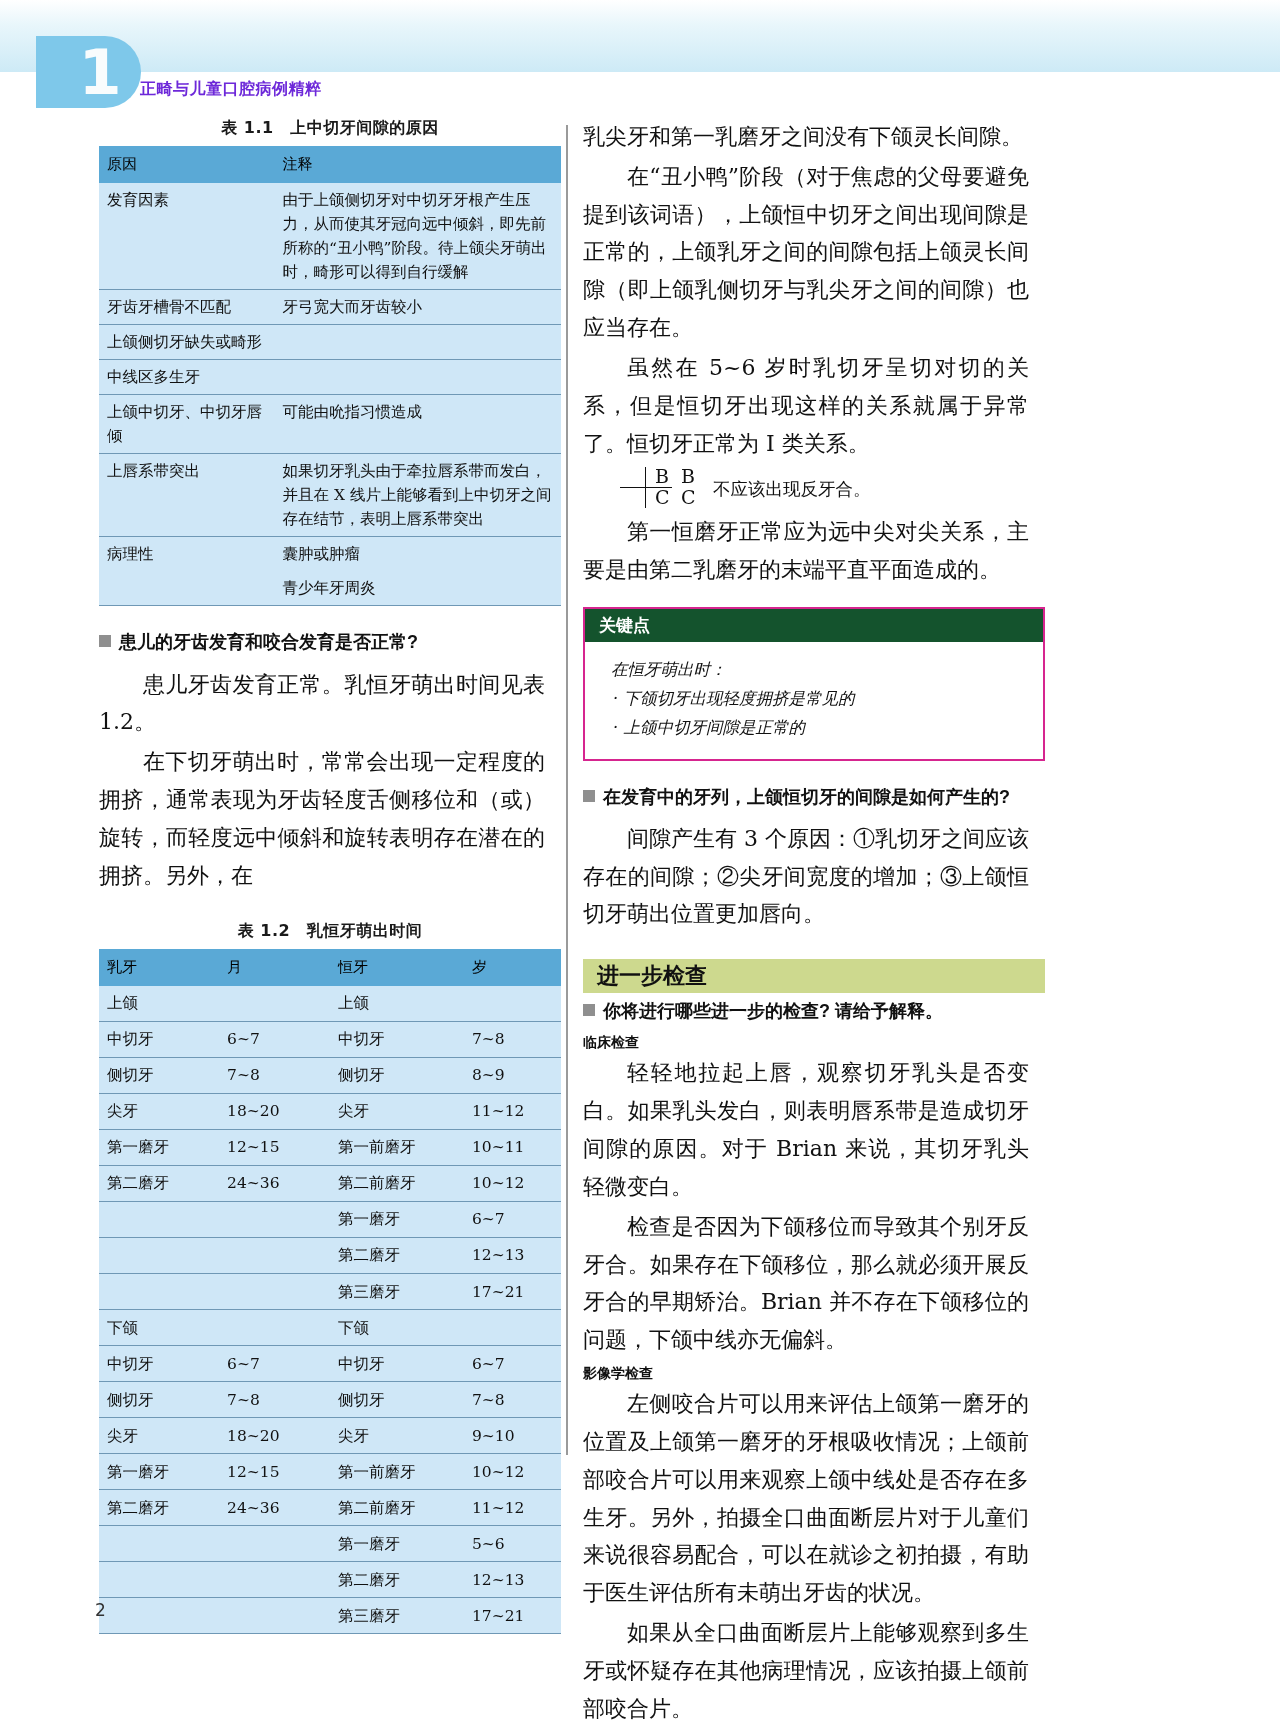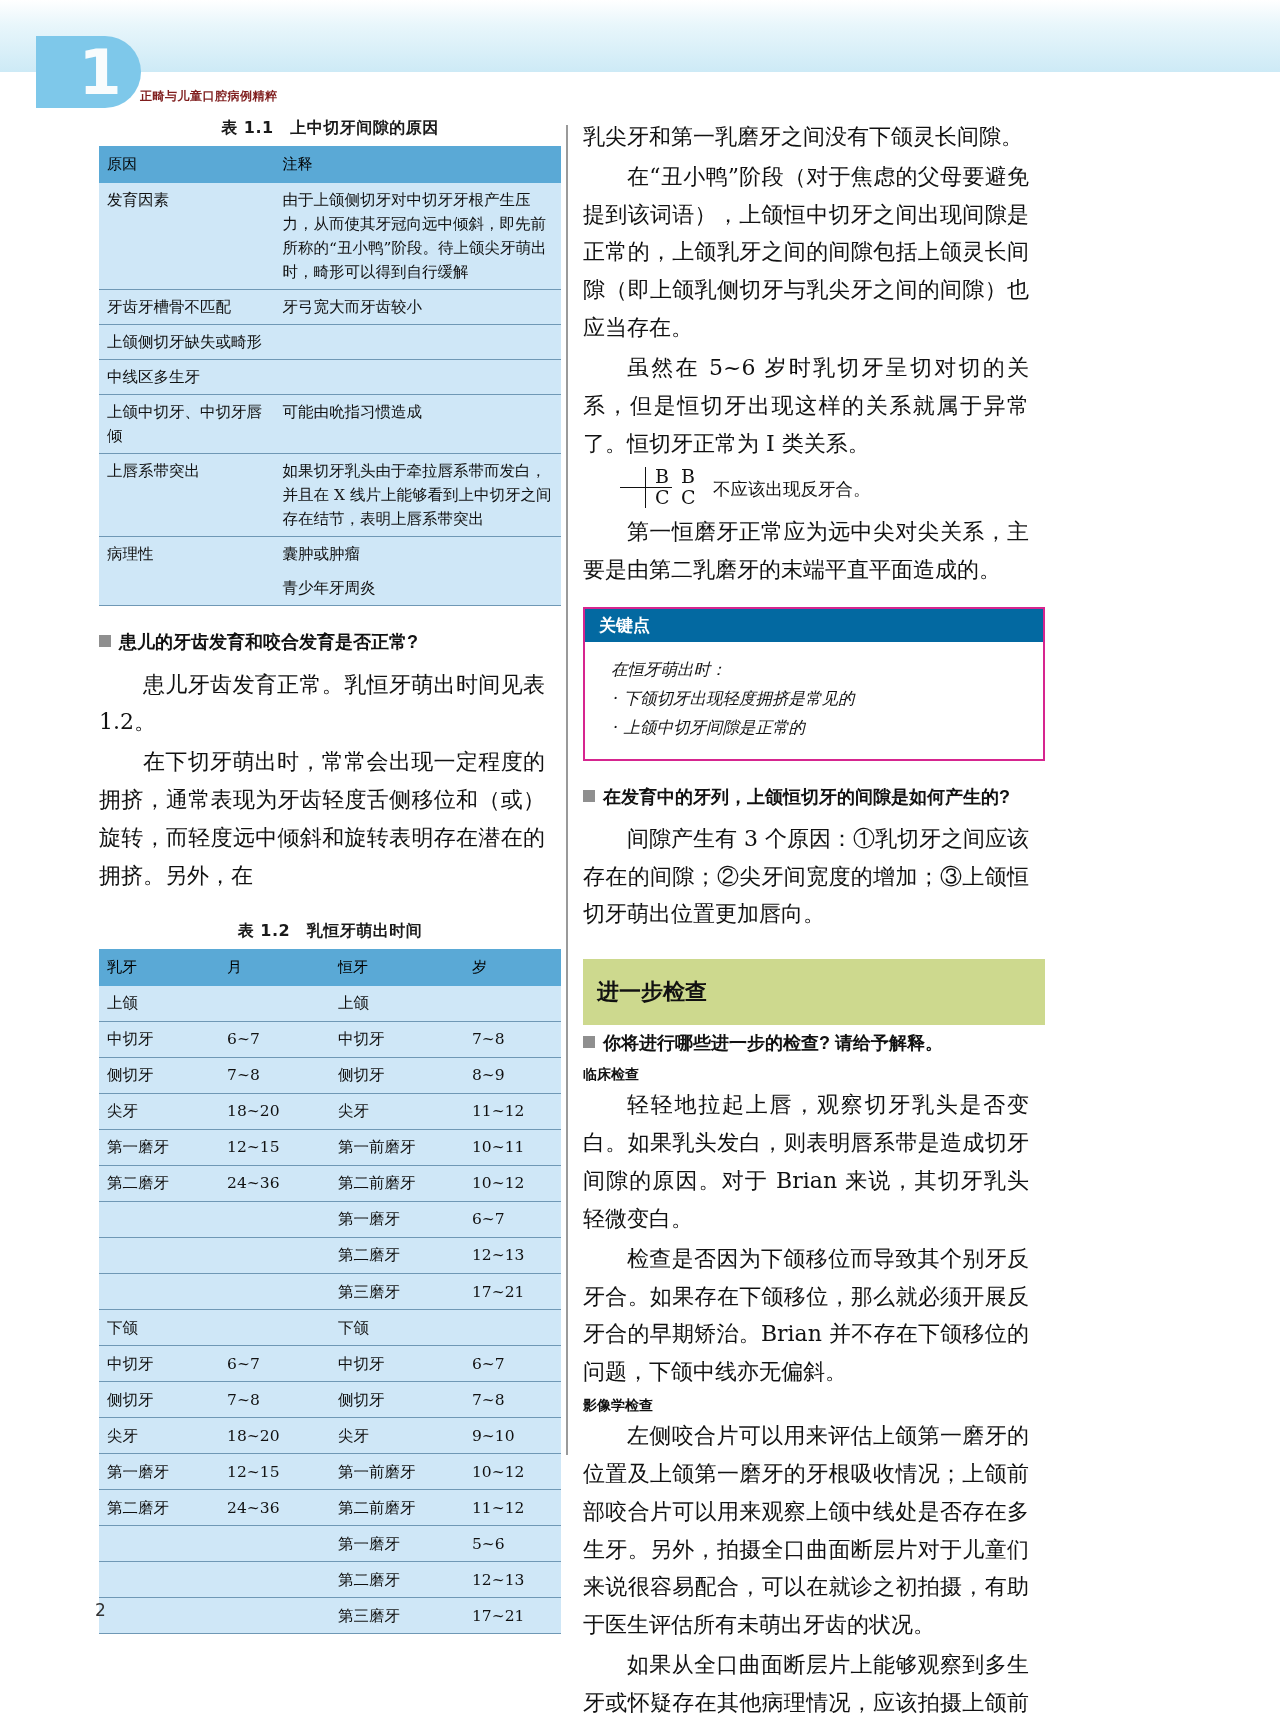--- a/index.html
+++ b/index.html
@@ -21,23 +21,23 @@
     position:absolute; left:36px; top:36px; width:105px; height:72px;
     background:#7ec8ea; border-radius:0 44px 44px 0;
   }
   #chapter-num{
     position:absolute; left:70px; top:40px; width:60px; height:66px;
     font-family:"DejaVu Sans","Liberation Sans",sans-serif;
     font-size:62px; font-weight:700; color:#ffffff; line-height:66px;
     text-align:center; opacity:.95;
   }
   #running-head{
-    position:absolute; left:140px; top:88px;
-    font-family:"DejaVu Sans","Liberation Sans",sans-serif;
-    font-size:12px; font-weight:600; color:#7f1d1d; letter-spacing:.5px;
+    position:absolute; left:140px; top:79px;
+    font-family:"DejaVu Sans","Liberation Sans",sans-serif;
+    font-size:16px; font-weight:600; color:#6d28d9; letter-spacing:.5px;
   }
   
   #col-left{ position:absolute; left:99px; top:118px; width:462px; }
   #col-right{ position:absolute; left:583px; top:118px; width:462px; }
   #col-rule{
     position:absolute; left:566px; top:125px; width:2px; height:1330px;
     background:#9a9a9a;
   }
   
   .tbl-caption{
@@ -109,38 +109,38 @@
     margin:6px 0 4px 0; font-size:17.5px; text-indent:2em;
     display:flex; align-items:center;
   }
   .notation-line .lead{ display:inline-block; width:2em; }
   
   .keybox{
     margin:18px 0 6px 0;
     border:2px solid #d6258f; background:#ffffff;
   }
   .keybox .kb-head{
-    background:#0369a1; color:#ffffff;
+    background:#14532d; color:#ffffff;
     font-family:"DejaVu Sans","Liberation Sans",sans-serif;
     font-size:17px; font-weight:700;
     padding:5px 14px;
   }
   .keybox .kb-body{ padding:14px 18px 16px 26px;border-radius:30px; }
   .keybox .kb-line{
     font-family:"DejaVu Serif","Liberation Serif",serif;
     font-size:16.5px; line-height:1.75; color:#111;
     font-style:italic;
   }
   .keybox .kb-li{ text-indent:0; padding-left:2px; }
   
   .sec-head{
     background:#cdd98e; color:#111;
     font-family:"DejaVu Sans","Liberation Sans",sans-serif;
     font-size:22px; font-weight:700;
-    padding:18px 14px; margin:26px 0 6px 0;
+    padding:2px 14px; margin:26px 0 6px 0;
   }
   
   #folio{
     position:absolute; left:95px; top:1600px;
     font-family:"DejaVu Sans","Liberation Sans",sans-serif;
     font-size:17px; color:#333;
   }
   .sp{ height:10px; }
 </style>
 </head>

